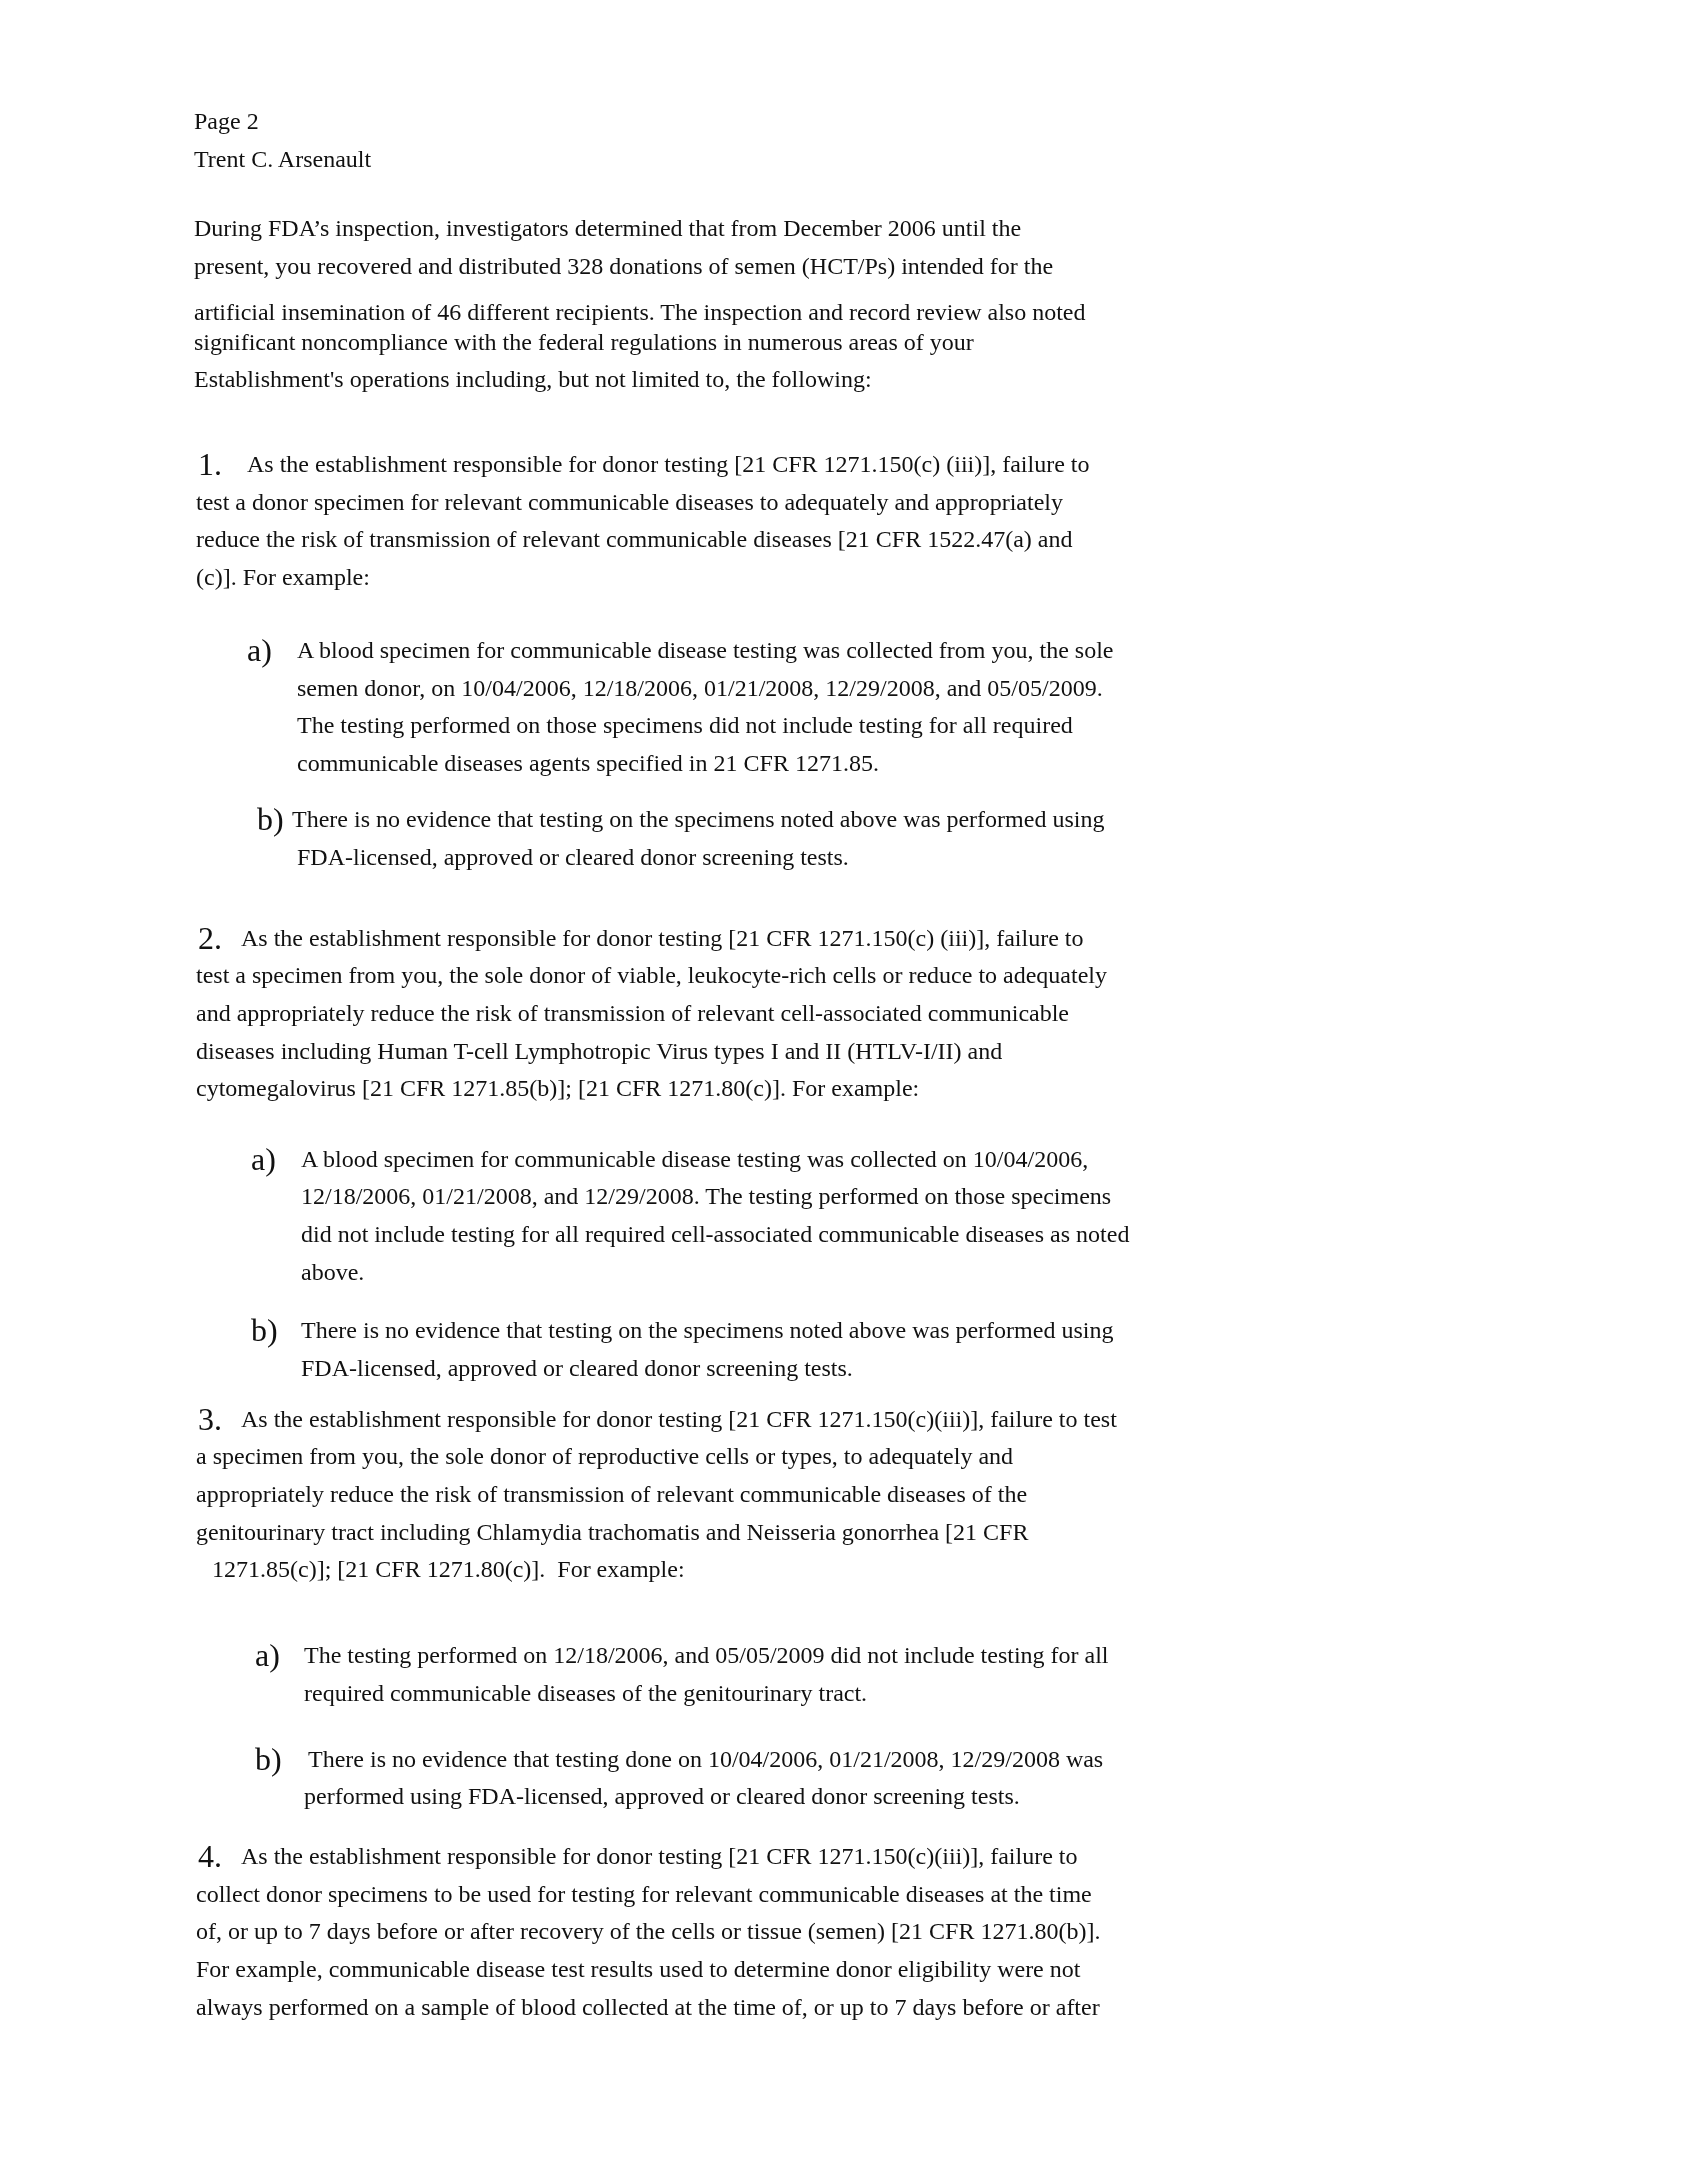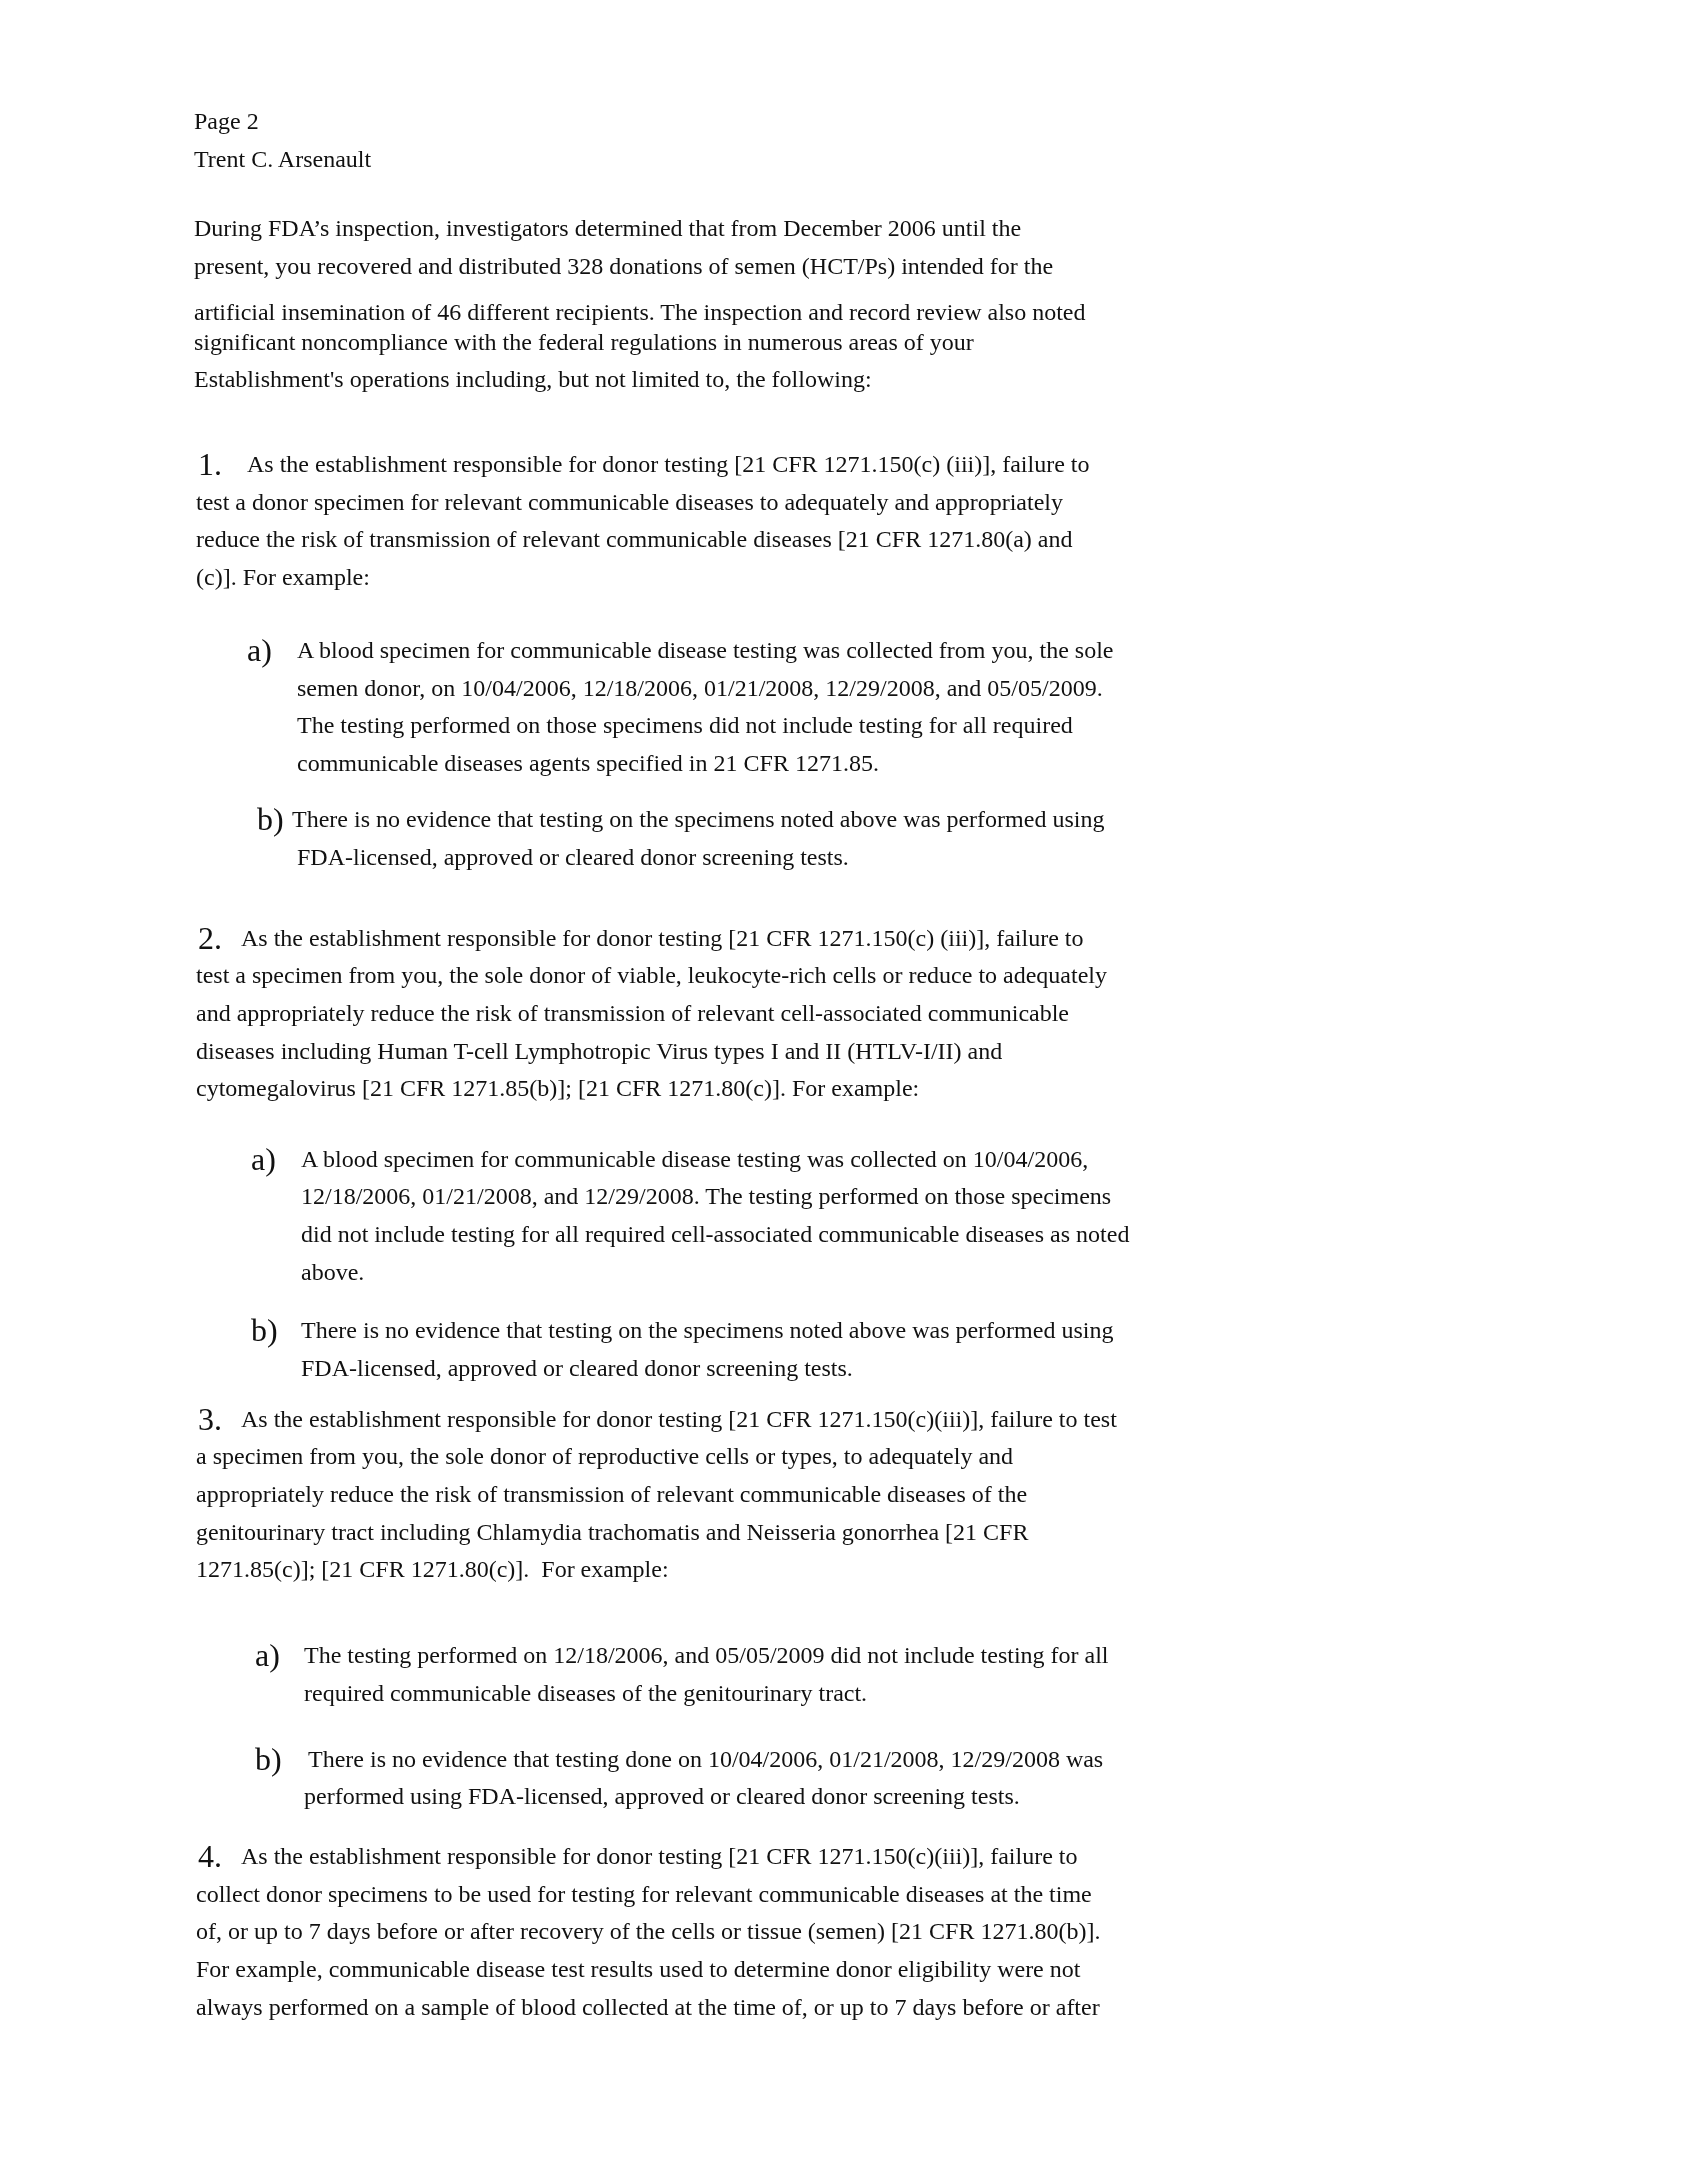--- a/index.html
+++ b/index.html
@@ -39,21 +39,21 @@
     <div class="line" style="left:194px; top:250px;">present, you recovered and distributed 328 donations of semen (HCT/Ps) intended for the</div>
     <div class="line" style="left:194px; top:288px;margin-top:8px;">artificial insemination of 46 different recipients. The inspection and record review also noted</div>
     <div class="line" style="left:194px; top:326px;">significant noncompliance with the federal regulations in numerous areas of your</div>
     <div class="line" style="left:194px; top:363px;">Establishment's operations including, but not limited to, the following:</div>
   </div>
 
   <div>
     <div class="marker" style="left:198px; top:448px;">1.</div>
     <div class="line" style="left:247px; top:448px;">As the establishment responsible for donor testing [21 CFR 1271.150(c) (iii)], failure to</div>
     <div class="line" style="left:196px; top:486px;">test a donor specimen for relevant communicable diseases to adequately and appropriately</div>
-    <div class="line" style="left:196px; top:523px;">reduce the risk of transmission of relevant communicable diseases [21 CFR 1271.80(a) and</div>
+    <div class="line" style="left:196px; top:523px;">reduce the risk of transmission of relevant communicable diseases [21 CFR 1522.47(a) and</div>
     <div class="line" style="left:196px; top:561px;">(c)]. For example:</div>
 
     <div>
       <div class="marker" style="left:247px; top:634px;">a)</div>
       <div class="line" style="left:297px; top:634px;">A blood specimen for communicable disease testing was collected from you, the sole</div>
       <div class="line" style="left:297px; top:672px;">semen donor, on 10/04/2006, 12/18/2006, 01/21/2008, 12/29/2008, and 05/05/2009.</div>
       <div class="line" style="left:297px; top:709px;">The testing performed on those specimens did not include testing for all required</div>
       <div class="line" style="left:297px; top:747px;">communicable diseases agents specified in 21 CFR 1271.85.</div>
     </div>
     <div>
@@ -84,21 +84,21 @@
       <div class="line" style="left:301px; top:1352px;">FDA-licensed, approved or cleared donor screening tests.</div>
     </div>
   </div>
 
   <div>
     <div class="marker" style="left:198px; top:1403px;">3.</div>
     <div class="line" style="left:241px; top:1403px;">As the establishment responsible for donor testing [21 CFR 1271.150(c)(iii)], failure to test</div>
     <div class="line" style="left:196px; top:1440px;">a specimen from you, the sole donor of reproductive cells or types, to adequately and</div>
     <div class="line" style="left:196px; top:1478px;">appropriately reduce the risk of transmission of relevant communicable diseases of the</div>
     <div class="line" style="left:196px; top:1516px;">genitourinary tract including Chlamydia trachomatis and Neisseria gonorrhea [21 CFR</div>
-    <div class="line" style="left:196px; top:1553px;text-align:right;">1271.85(c)]; [21 CFR 1271.80(c)].  For example:</div>
+    <div class="line" style="left:212px; top:1553px;text-align:right;">1271.85(c)]; [21 CFR 1271.80(c)].  For example:</div>
 
     <div>
       <div class="marker" style="left:255px; top:1639px;">a)</div>
       <div class="line" style="left:304px; top:1639px;">The testing performed on 12/18/2006, and 05/05/2009 did not include testing for all</div>
       <div class="line" style="left:304px; top:1677px;">required communicable diseases of the genitourinary tract.</div>
     </div>
     <div>
       <div class="marker" style="left:255px; top:1743px;">b)</div>
       <div class="line" style="left:308px; top:1743px;">There is no evidence that testing done on 10/04/2006, 01/21/2008, 12/29/2008 was</div>
       <div class="line" style="left:304px; top:1780px;">performed using FDA-licensed, approved or cleared donor screening tests.</div>

